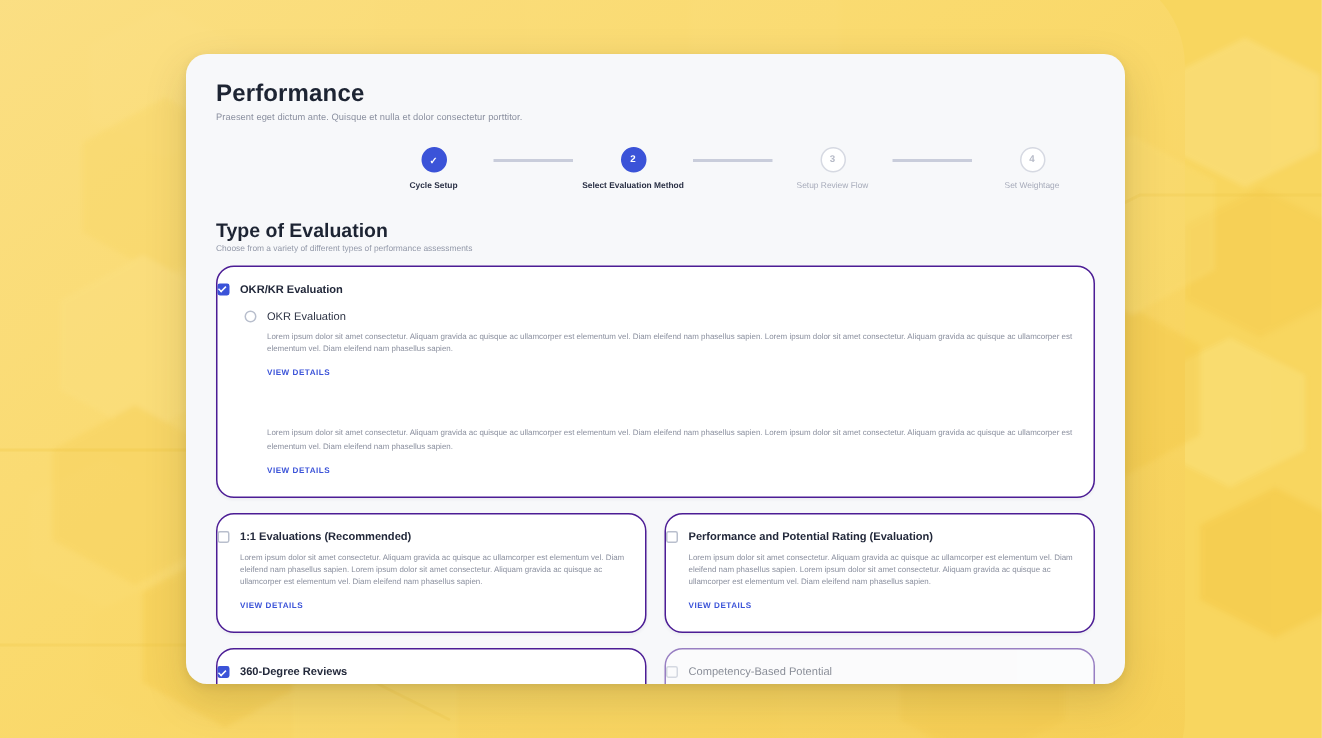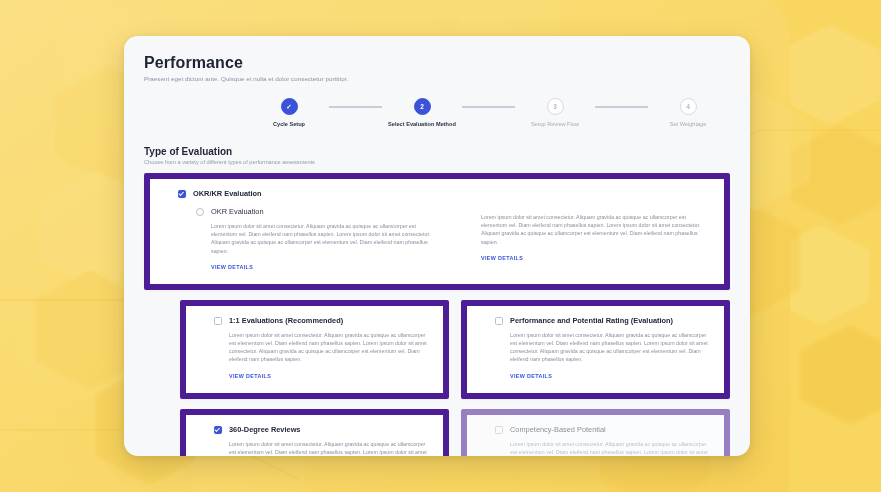--- a/index.html
+++ b/index.html
@@ -115,49 +115,48 @@
   .connector {
     height: 1.5px;
     background: #c9cddb;
     flex: 0 0 auto;
     width: 53px;
     margin-top: 8px;
   }
 
   
   .sec-title {
-    font-size: 10px;
+    font-size: 13px;
     font-weight: 700;
     color: #1d2433;
     margin: 19px 0 2px 0;
   }
   .sec-sub {
     font-size: 5.6px;
     color: #9399a9;
     margin: 0 0 8px 0;
   }
 
   
   .card {
     background: #fff;
-    border: 6px solid #4c1d95;
-    border-radius: 2px;
+    border: 1px solid #4c1d95;
+    border-radius: 12px;
     box-shadow: 0 1px 2px rgba(30,40,70,.05);
     box-sizing: border-box;
-    padding: 10px 12px 11px 28px;
+    padding: 10px 12px 11px 0;
     position: relative;
   }
   .card.wide { width: 100%; }
   .card.dim  { opacity: .55; }
 
   .card-row {
     display: flex;
     gap: 12px;
     margin-bottom: 10px;
-    margin-left: 36px;
   }
   .card-row > .card { flex: 1 1 0; min-width: 0; }
 
   
   .cb {
     width: 8px; height: 8px;
     border-radius: 1.6px;
     border: 1px solid #b9bfcd;
     background: #fff;
     box-sizing: border-box;
@@ -225,20 +224,21 @@
     text-decoration: none;
     cursor: pointer;
   }
 
   
   .subgrid {
     display: flex;
     gap: 24px;
     margin-top: 9px;
     padding-left: 18px;
+    flex-direction: column;
   }
   .subcol { flex: 1 1 0; min-width: 0; }
   .sub-indent { padding-left: 15px; }
 </style>
 </head>
 <body>
 
 <div id="bg-root">
   <svg id="bg-svg" width="881" height="492" viewBox="0 0 881 492">
     <defs>

